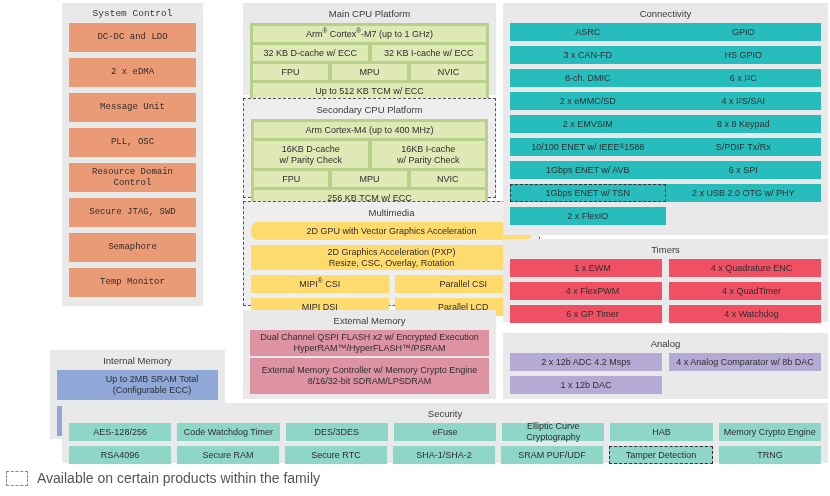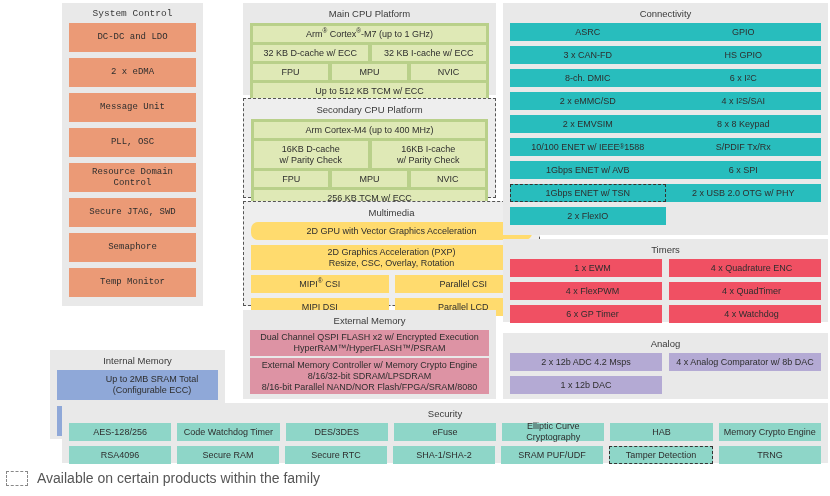--- a/index.html
+++ b/index.html
@@ -276,21 +276,20 @@
   <div class="panel" id="external-memory">
     <div class="panel-title">External Memory</div>
     <div class="stack">
       <div class="blk c-pink b1">
         <span>Dual Channel QSPI FLASH x2 w/ Encrypted Execution</span>
         <span>HyperRAM™/HyperFLASH™/PSRAM</span>
       </div>
       <div class="blk c-pink b2">
         <span>External Memory Controller w/ Memory Crypto Engine</span>
         <span>8/16/32-bit SDRAM/LPSDRAM</span>
-        <span>8/16-bit Parallel NAND/NOR Flash/FPGA/SRAM/8080</span>
       </div>
     </div>
   </div>
 
   <div class="panel" id="security">
     <div class="panel-title">Security</div>
     <div class="sec-rows">
       <div class="sec-row" id="sec-row1">
           <div class="blk c-teal2">AES-128/256</div>
           <div class="blk c-teal2">Code Watchdog Timer</div>

